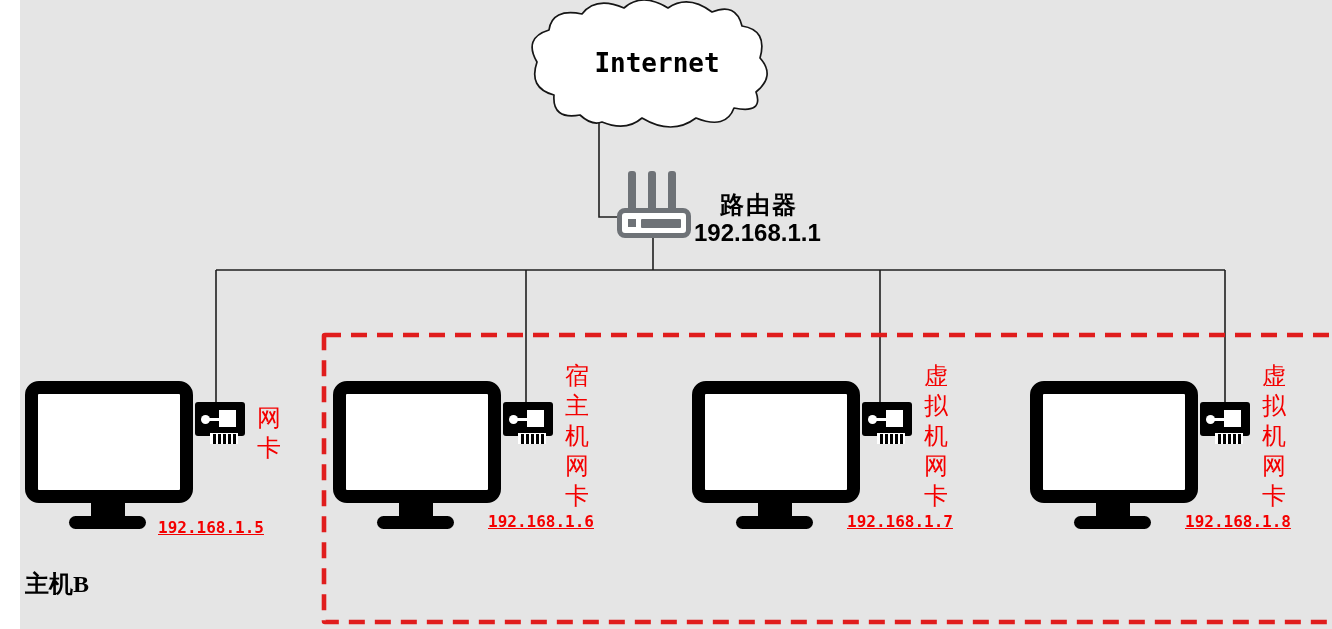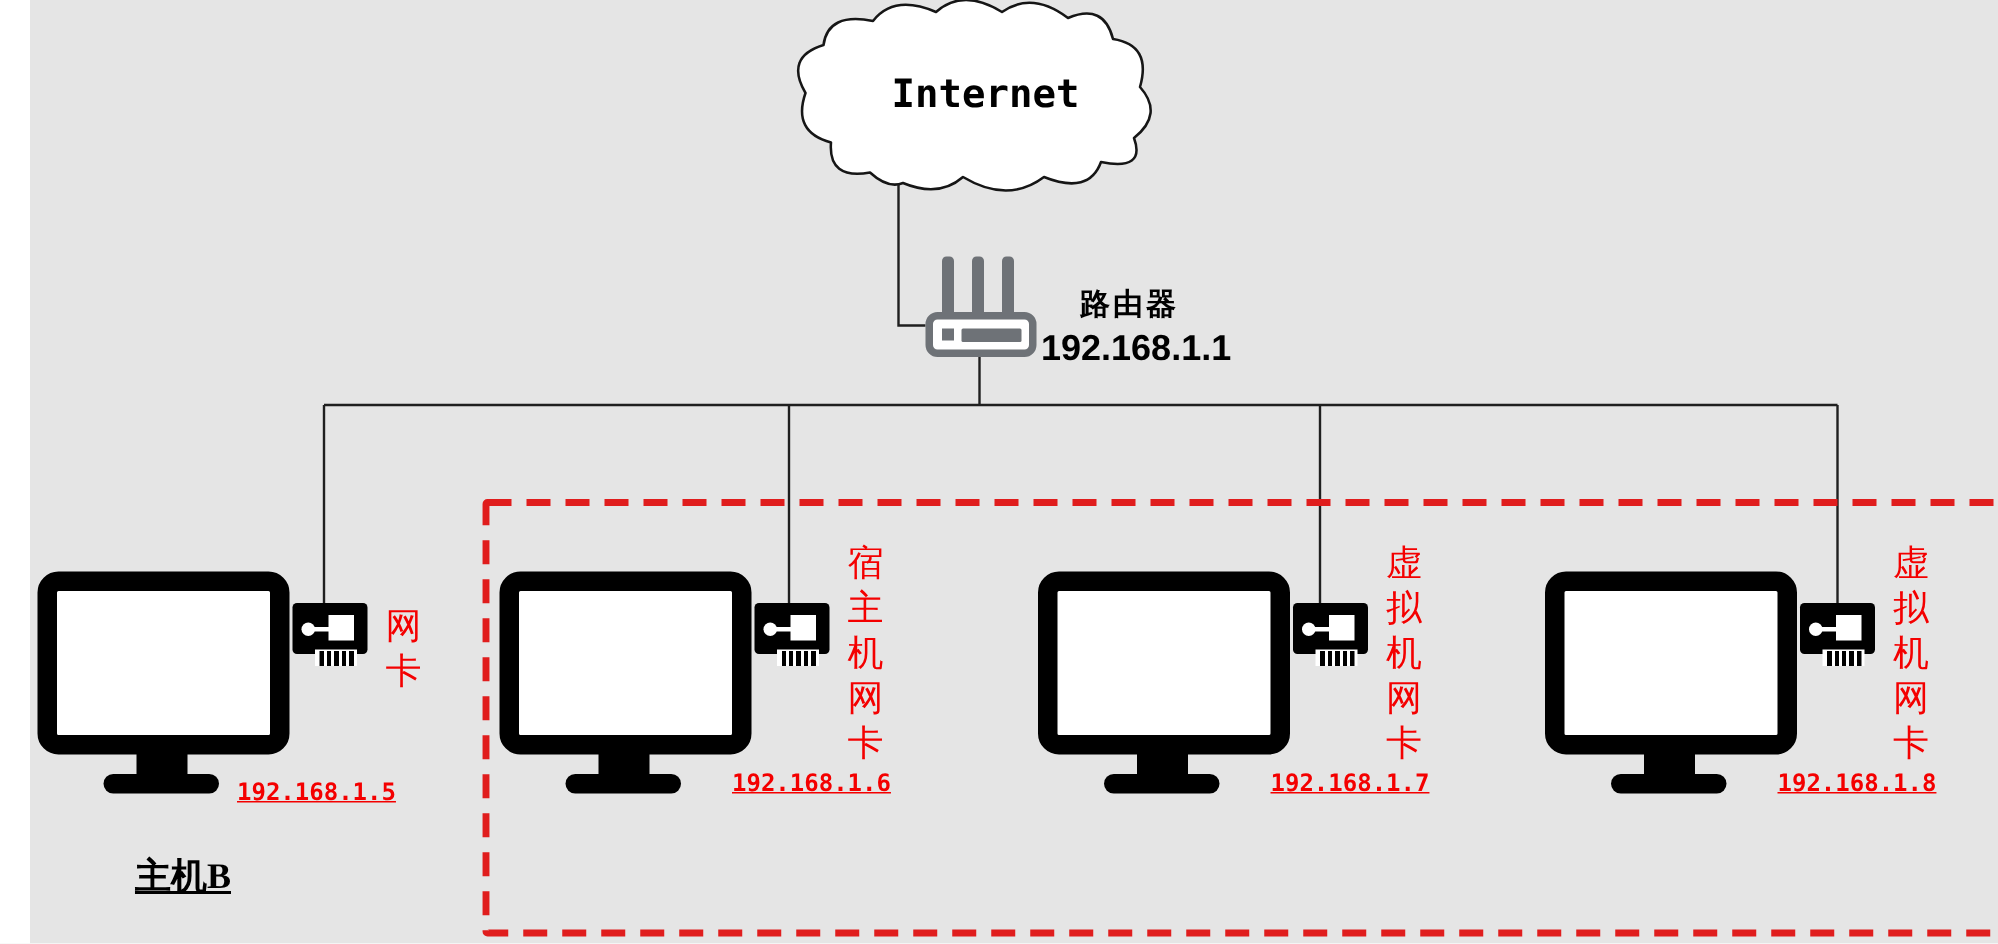--- a/index.html
+++ b/index.html
@@ -29,21 +29,21 @@
   .router .antenna{position:absolute;top:0;width:8px;height:42px;background:var(--router-gray);border-radius:3px 3px 0 0;}
   .router .a1{left:11px}.router .a2{left:31px}.router .a3{left:51px}
   .router .body{
     position:absolute;left:0;top:37px;width:74px;height:30px;box-sizing:border-box;
     border:5px solid var(--router-gray);border-radius:8px;background:#fff;
   }
   .router .dot{position:absolute;left:6px;top:6px;width:8px;height:8px;background:var(--router-gray);}
   .router .slot{position:absolute;left:19px;top:6px;width:40px;height:9px;background:var(--router-gray);border-radius:1px;}
   .router-label{
     position:absolute;left:700px;top:189px;font-family:"Liberation Serif",serif;
-    font-weight:bold;font-size:20px;color:#000;letter-spacing:2px;white-space:nowrap;
+    font-weight:bold;font-size:24px;color:#000;letter-spacing:2px;white-space:nowrap;
   }
   .router-ip{
     position:absolute;left:674px;top:219px;font-family:Liberation Sans, sans-serif;
     font-weight:bold;font-size:24px;color:#000;white-space:nowrap;
   }
   
   .host{position:absolute;top:381px;width:310px;height:230px;}
   .host-b{left:5px}.host-a{left:313px}.host-vm1{left:672px}.host-vm2{left:1010px}
   .monitor{
     position:absolute;left:0;top:0;width:168px;height:122px;box-sizing:border-box;
@@ -68,22 +68,22 @@
     font-family:"Liberation Serif",serif;font-weight:normal;font-size:24px;line-height:30px;
     color:var(--red-text);word-break:break-all;
   }
   .host-b .nic-label{top:22px;}
   .ip{
     position:absolute;left:155px;top:131px;font-family:"DejaVu Sans Mono",monospace;
     font-weight:bold;font-size:16px;color:var(--red-text);white-space:nowrap;text-decoration:underline;
   }
   .host-b .ip{left:133px;top:137px;}
   .host-name{
-    position:absolute;left:12px;top:187px;width:190px;text-align:center;
-    font-family:"Liberation Serif",serif;font-weight:bold;font-size:24px;color:#000;white-space:nowrap;text-decoration:underline;
+    position:absolute;left:0;top:187px;width:190px;
+    font-family:"Liberation Serif",serif;font-weight:bold;font-size:24px;color:#000;white-space:nowrap;
   }
   .host-b .host-name{width:170px;}
 </style>
 </head>
 <body>
 
 <div class="canvas">
 
   <svg class="wires" viewBox="0 0 1332 629">
 

